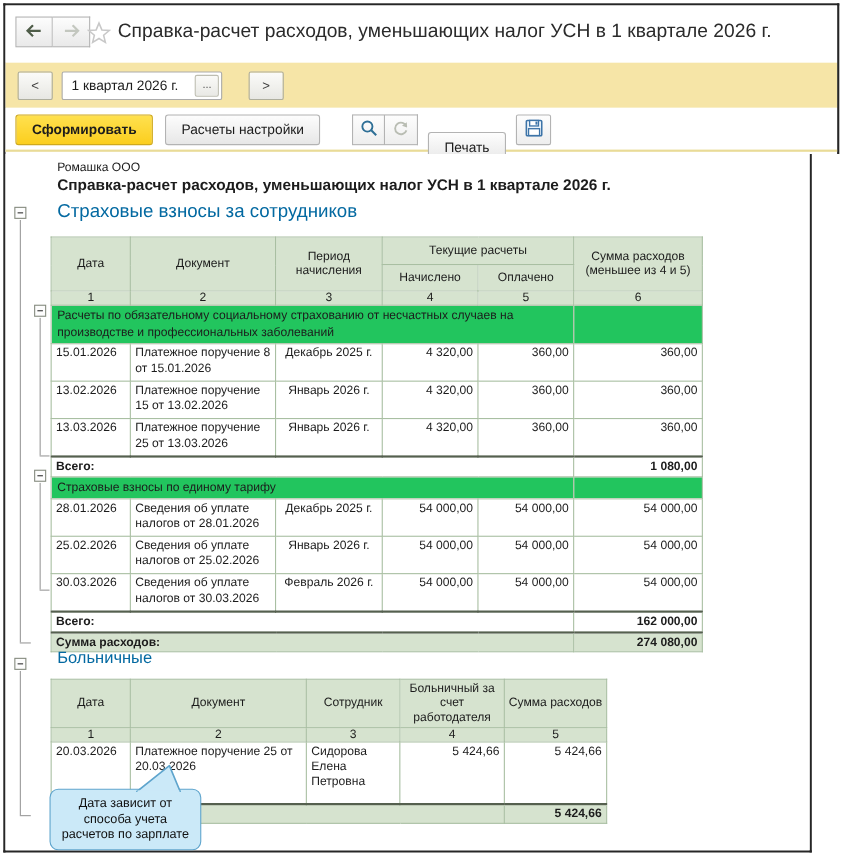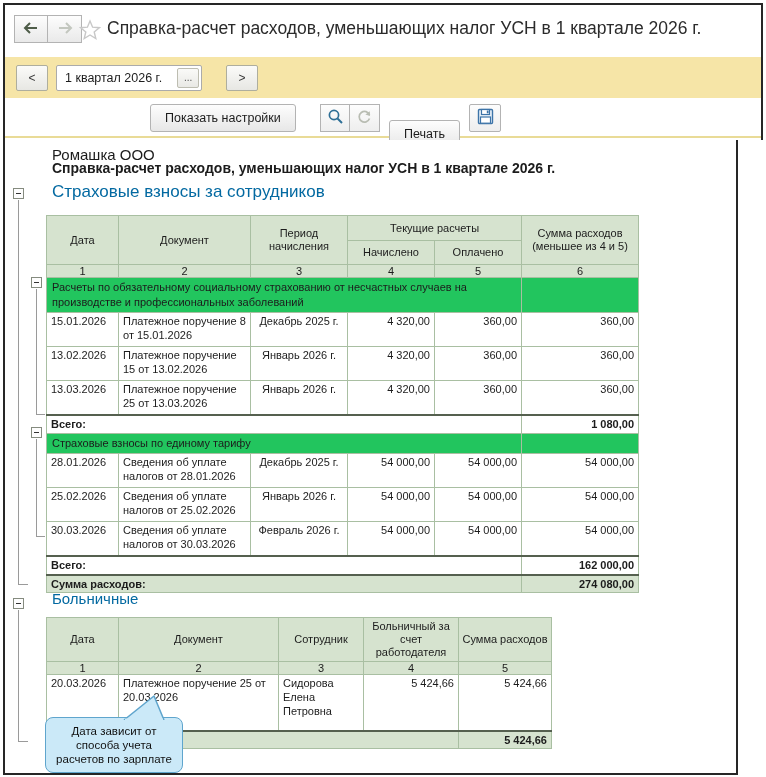--- a/index.html
+++ b/index.html
@@ -34,21 +34,21 @@
   .tbtn.generate{left:9px;background:linear-gradient(#ffe14f,#fbce1e);border-color:#cfa91d;font-weight:bold;}
   .tbtn.settings{left:145px;}
   .icon-pair{position:absolute;left:315px;top:6px;display:flex;}
   .ibtn{width:30px;height:28px;border:1px solid #b3b3b3;background:linear-gradient(#fdfdfd,#eee);display:flex;align-items:center;justify-content:center;padding:0;cursor:pointer;}
   .ibtn + .ibtn{border-left:none;}
   .tbtn.print{left:384px;margin-top:16px;}
   .savebtn{position:absolute;left:464px;top:6px;width:32px;height:28px;border:1px solid #b3b3b3;background:linear-gradient(#fdfdfd,#eee);display:flex;align-items:center;justify-content:center;padding:0;cursor:pointer;border-radius:2px;}
 
   
   .report{position:absolute;left:5px;top:140px;width:731px;height:633px;background:#fff;}
-  .company{position:absolute;left:47px;top:6px;font-size:15px;}
+  .company{position:absolute;left:47px;top:6px;font-size:11px;}
   .report-title{position:absolute;left:47px;top:20px;font-size:14px;font-weight:bold;white-space:nowrap;}
   .sec-heading{position:absolute;left:47px;font-size:17px;color:#0369a1;white-space:nowrap;}
   .h-contrib{top:42px;}
   .h-sick{top:450px;font-size:15px;}
 
   
   .minus-box{position:absolute;width:11px;height:11px;border:1px solid #858b7f;background:#fdfdfd;box-sizing:border-box;cursor:pointer;z-index:3;}
   .minus-box i{display:block;width:5px;height:1px;background:#333;margin:4px auto 0;}
   .tree{position:absolute;background:#9a9a9a;z-index:1;}
 
@@ -112,21 +112,22 @@
   <div class="period-band">
     <button class="pbtn prev">&lt;</button>
     <div class="period-input">
       <span class="period-value">1 квартал 2026 г.</span>
       <button class="more-btn">...</button>
     </div>
     <button class="pbtn next">&gt;</button>
   </div>
 
   <div class="toolbar">
-    <button class="tbtn settings">Показать настройки</button>
+    <button class="tbtn generate">Сформировать</button>
+    <button class="tbtn settings">Расчеты настройки</button>
     <div class="icon-pair">
       <button class="ibtn">
         <span>
           <svg width="17" height="17" viewBox="0 0 17 17">
               <circle cx="7" cy="7" r="4.6" fill="none" stroke="#2e6f96" stroke-width="1.7"></circle>
               <line x1="10.5" y1="10.5" x2="15" y2="15" stroke="#2e6f96" stroke-width="1.9"></line>
             </svg>
         </span>
       </button>
       <button class="ibtn">

